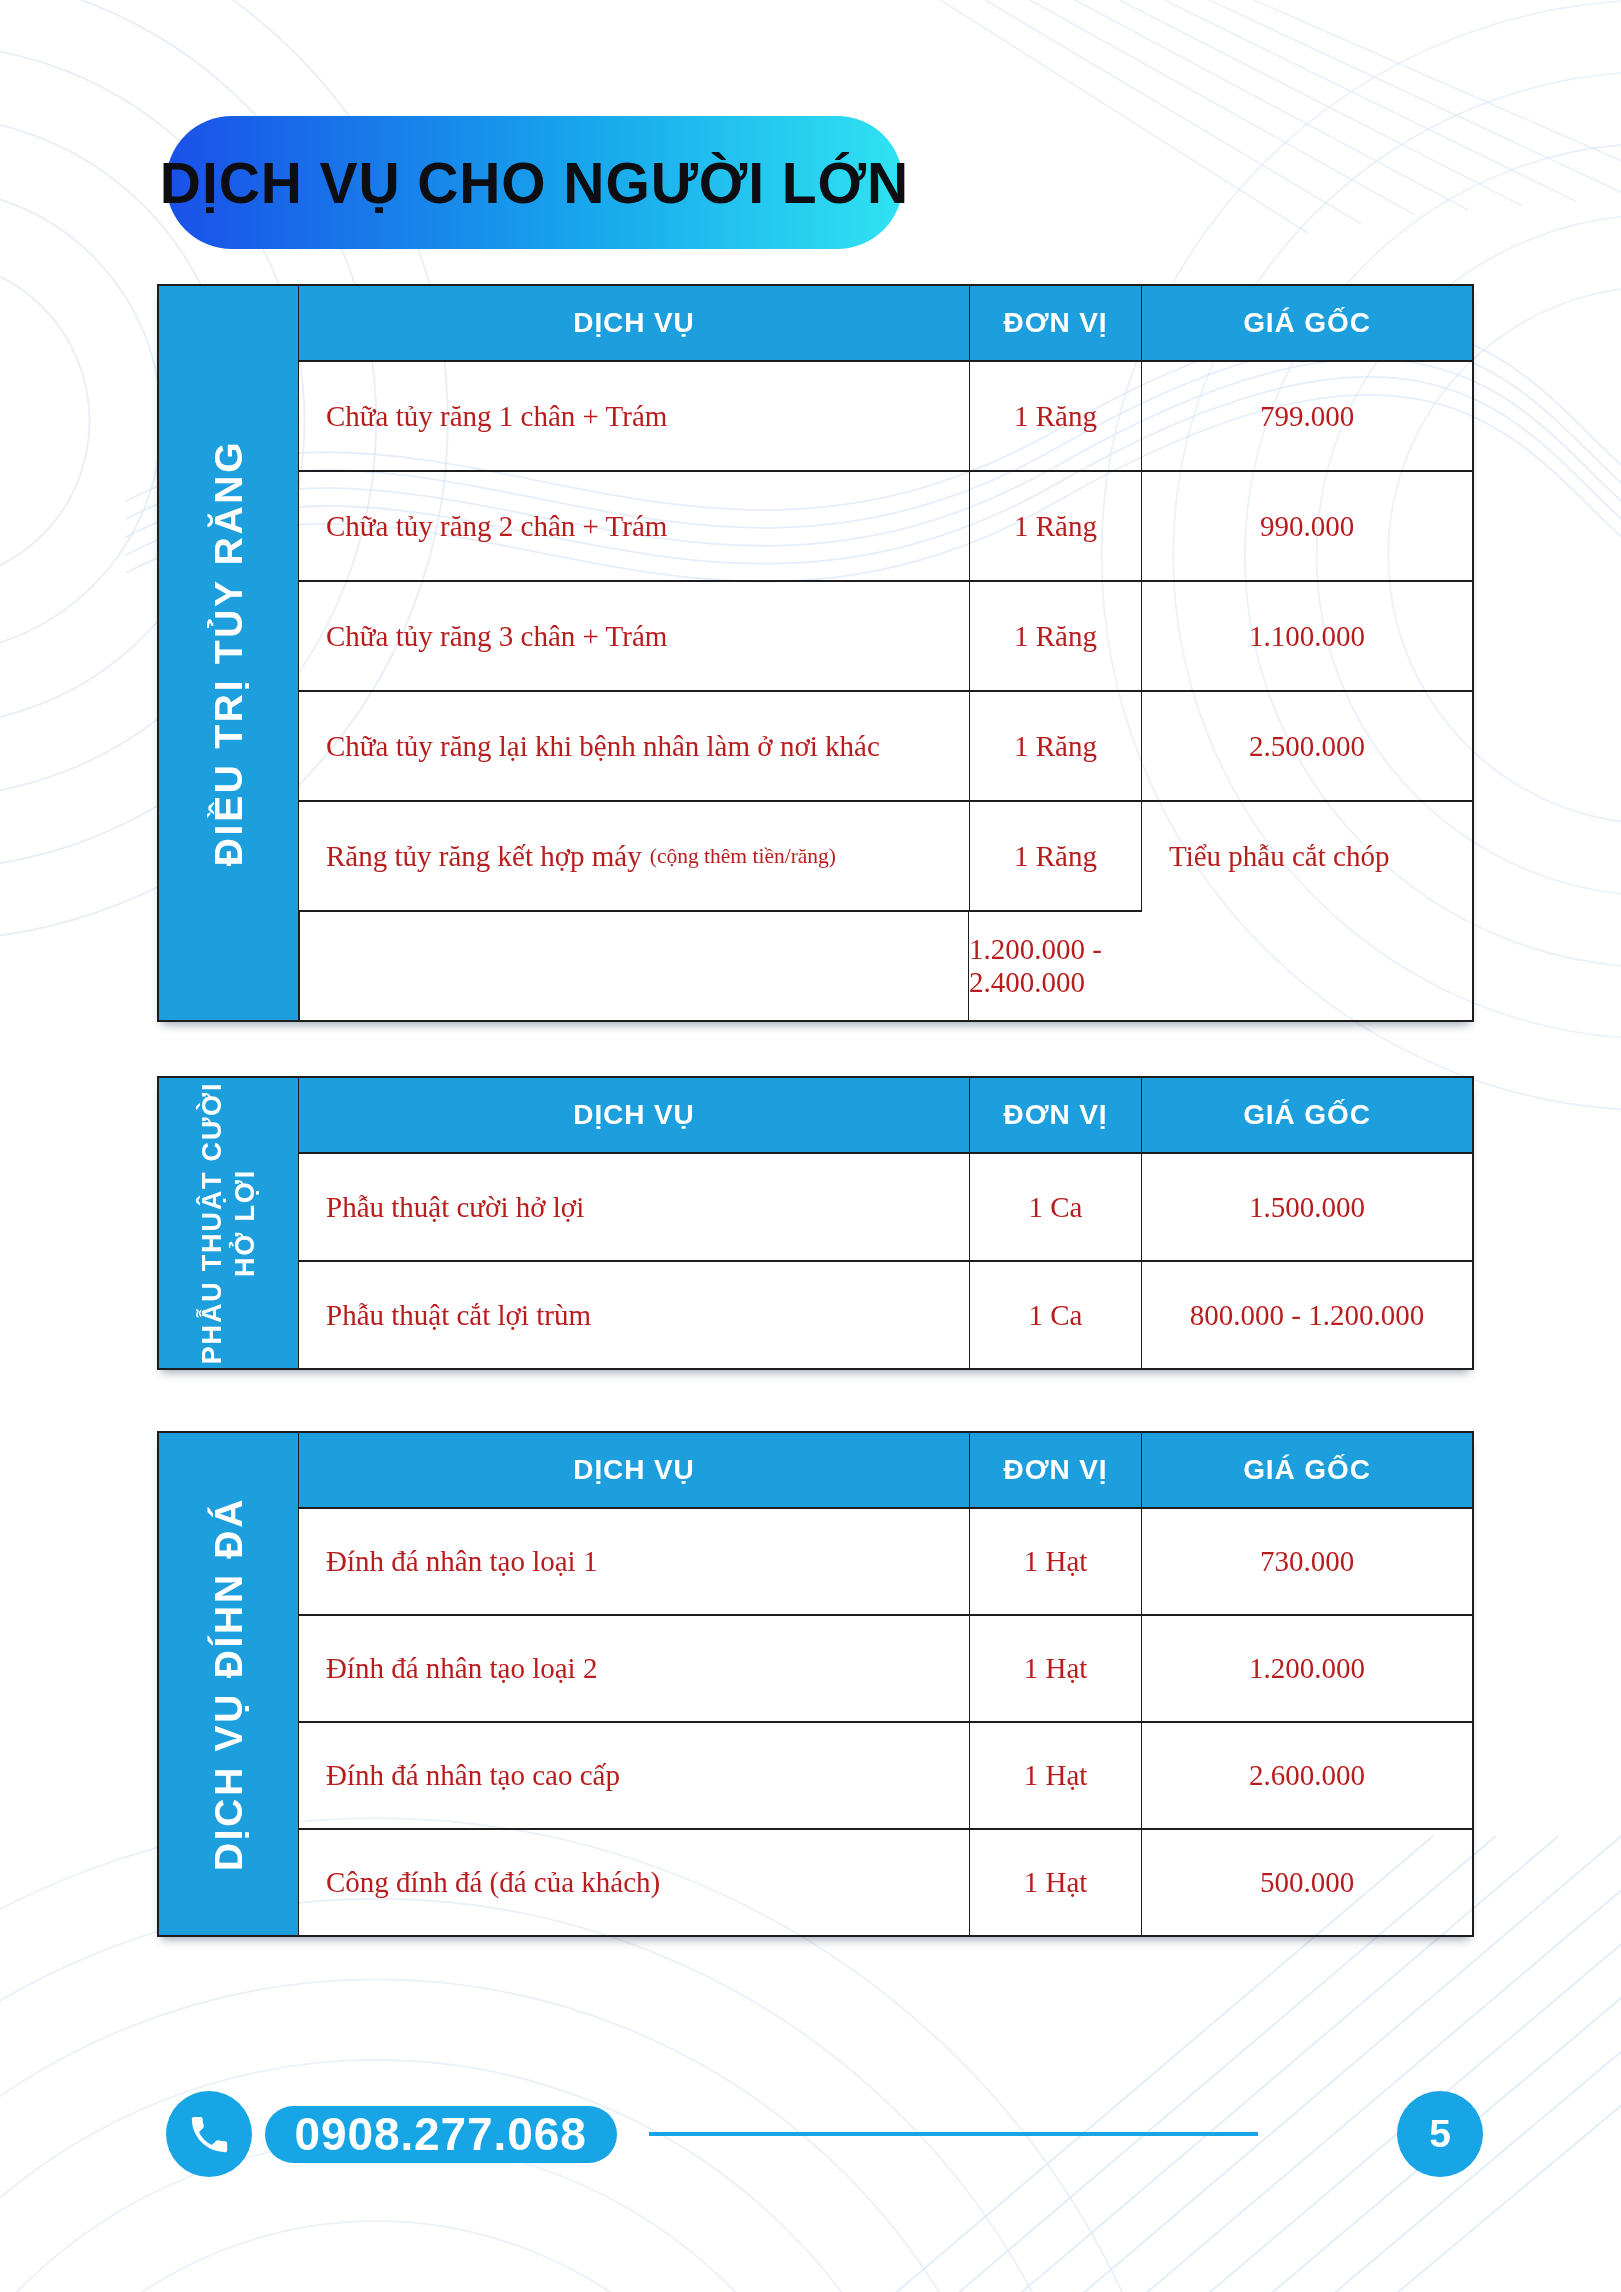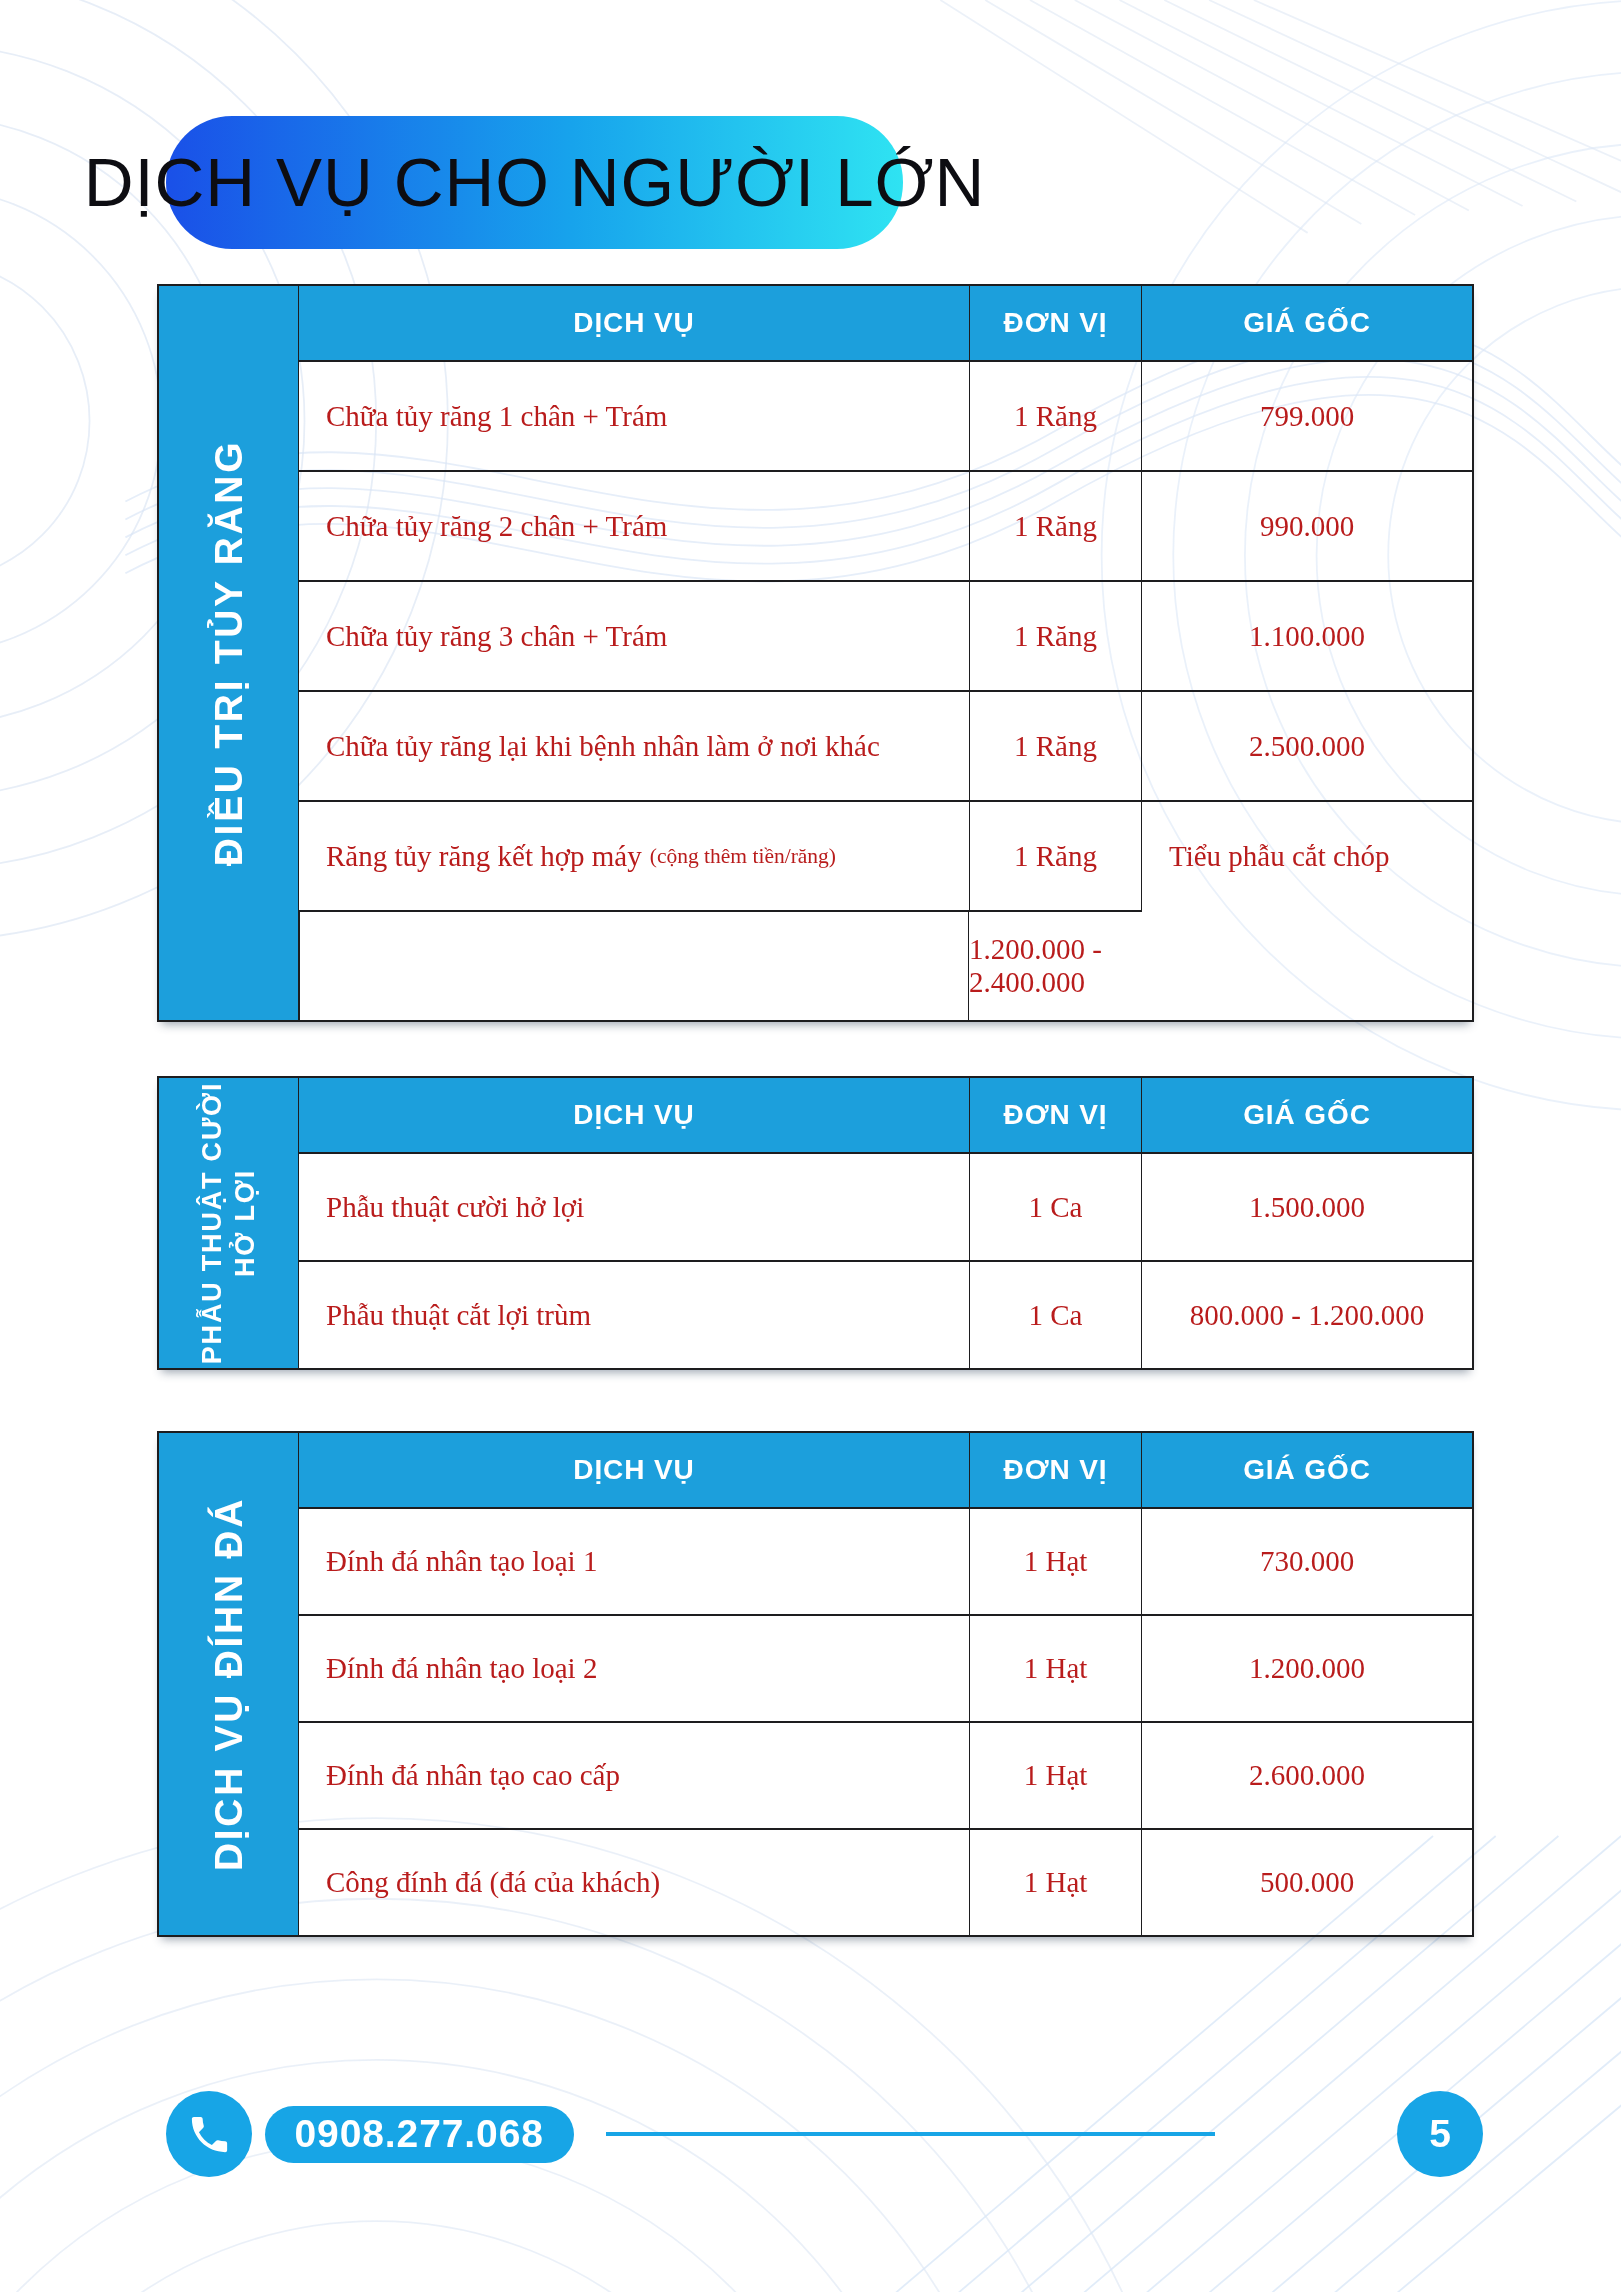--- a/index.html
+++ b/index.html
@@ -12,21 +12,21 @@
   .bg-decor{position:absolute;inset:0;z-index:0;pointer-events:none;}
   .content{position:relative;z-index:1;}
 
   
   .banner{
     margin:116px 0 0 166px;width:737px;height:133px;border-radius:66px;
     background:linear-gradient(90deg,#1a50e8 0%,#17a3ec 55%,#2fe3f2 100%);
     display:flex;align-items:center;justify-content:center;
   }
   .banner h1{
-    margin:16px;font-size:69px;font-weight:normal;color:#0d0d12;letter-spacing:0.9px;white-space:nowrap;
+    margin:16px;font-size:57px;font-weight:bold;color:#0d0d12;letter-spacing:0.9px;white-space:nowrap;
   }
 
   
   .price-table{
     margin-left:157px;width:1317px;display:flex;
     border:2.7px solid #1d1d1f;background:transparent;
     box-shadow:0 6.3px 9px -3.6px rgba(40,60,85,.45);
     box-sizing:border-box;
   }
   .table-0{margin-top:35px;}
@@ -75,21 +75,21 @@
     margin:154px 0 0 166px;display:flex;align-items:center;width:1317px;
   }
   .phone-circle{
     width:86px;height:86px;border-radius:50%;background:#17a5e6;
     display:flex;align-items:center;justify-content:center;flex:0 0 86px;
   }
   .phone-pill{
     margin-left:12.5px;height:57px;border-radius:29px;background:#17a5e6;
     display:flex;align-items:center;justify-content:center;padding:0 30px;
   }
-  .phone-pill span{color:#fff;font-weight:bold;font-size:39px;letter-spacing:0.9px;}
+  .phone-pill span{color:#fff;font-weight:bold;font-size:46px;letter-spacing:0.9px;}
   .footer-line{height:4.5px;width:609px;background:#17a5e6;margin-left:32px;}
   .page-circle{
     margin-left:auto;width:86px;height:86px;border-radius:50%;background:#17a5e6;
     display:flex;align-items:center;justify-content:center;flex:0 0 86px;
   }
   .page-circle span{color:#fff;font-weight:bold;font-size:39px;}
 </style>
 </head>
 <body>
 

